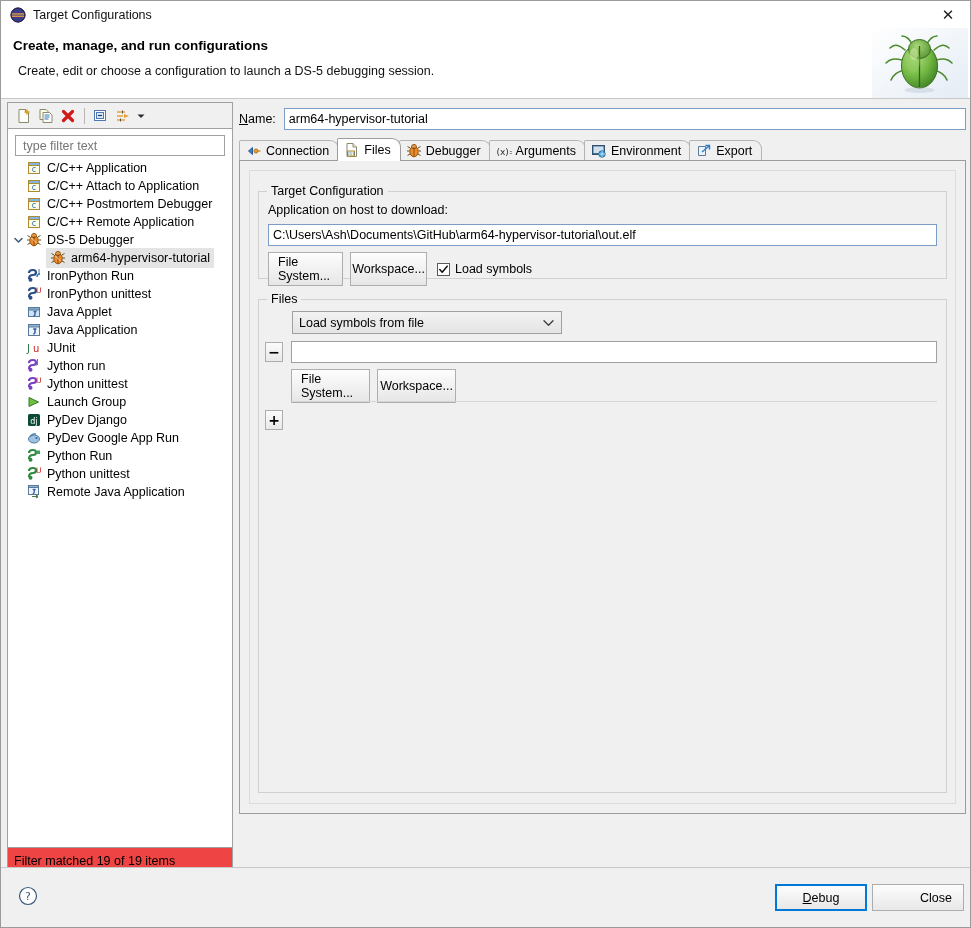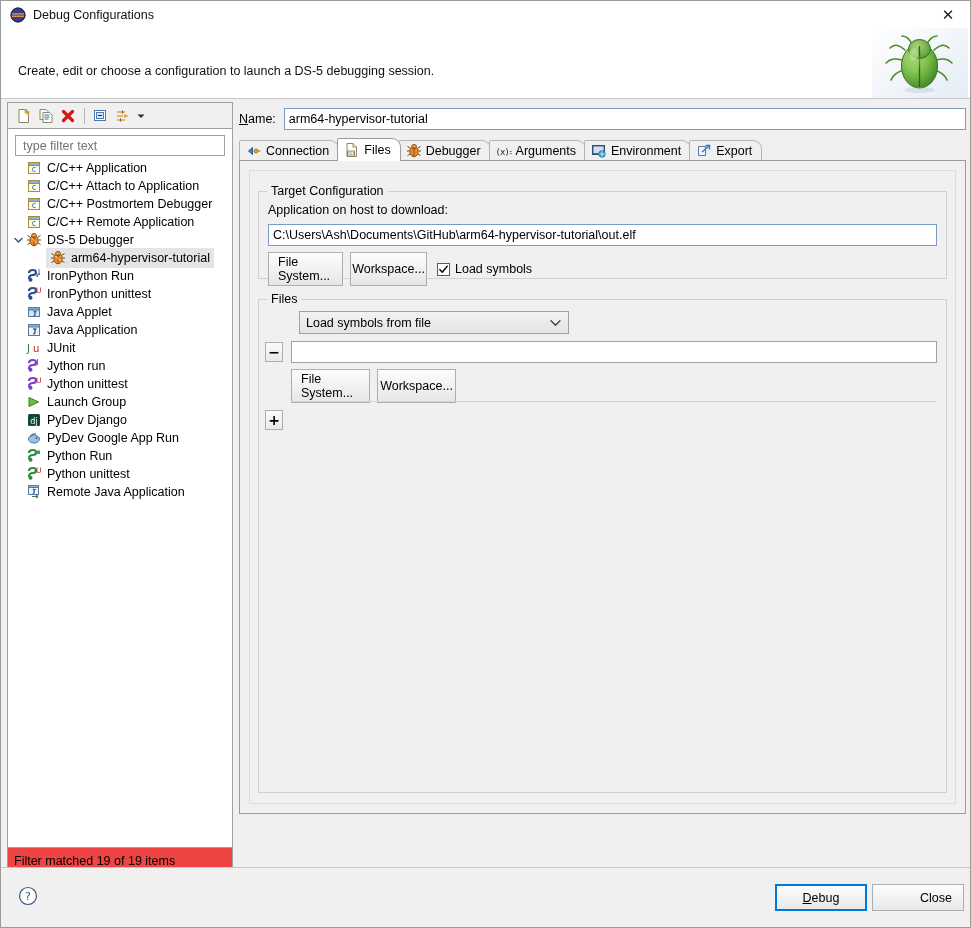--- a/index.html
+++ b/index.html
@@ -319,25 +319,26 @@
 
   <div class="titlebar">
     <span class="titlebar-icon">
       <svg width="16" height="16" viewBox="0 0 16 16">
         <circle cx="8" cy="8" r="7" fill="#3c3c8c" stroke="#20204f" stroke-width="1"></circle>
         <path d="M1.6 6.3 H14.4 V7.6 H1.6 Z" fill="#e8a13a"></path>
         <path d="M1.6 8.6 H14.4 V9.9 H1.6 Z" fill="#e8a13a"></path>
         <circle cx="8" cy="8" r="7" fill="none" stroke="#26264f" stroke-width="1"></circle>
       </svg>
     </span>
-    <span class="titlebar-title">Debug Configurations</span>
+    <span class="titlebar-title">Target Configurations</span>
     <div class="titlebar-close">✕</div>
   </div>
 
   <div class="header">
+    <div class="header-title">Create, manage, and run configurations</div>
     <div class="header-sub">Create, edit or choose a configuration to launch a DS-5 debugging session.</div>
     <div class="header-bug">
       <svg width="96" height="70" viewBox="0 0 96 70">
         <defs>
           <linearGradient id="bgfade" x1="0" y1="0" x2="1" y2="1">
             <stop offset="0%" stop-color="#ffffff"></stop>
             <stop offset="100%" stop-color="#e4ecf5"></stop>
           </linearGradient>
           <radialGradient id="bodyg" cx="0.35" cy="0.3" r="0.8">
             <stop offset="0%" stop-color="#b9e08a"></stop>
@@ -788,21 +789,21 @@
                     </svg>
                 </span>
                 <span class="field-label">Load symbols</span>
               </div>
             </div>
           </div>
 
           <div class="groupbox" style="left:8px; top:128px; right:8px; bottom:10px;">
             <span class="gb-title">Files</span>
 
-            <div style="position:absolute; left:40px; top:11px; width:270px;">
+            <div style="position:absolute; left:33px; top:11px; width:270px;">
               <div class="combo">
                 <span>Load symbols from file</span>
                 <span class="caret">
                   <svg width="11" height="8" viewBox="0 0 11 8">
                       <path d="M1 1.8 L5.5 6.2 L10 1.8" fill="none" stroke="#3c3c3c" stroke-width="1.3" stroke-linecap="round" stroke-linejoin="round"></path>
                     </svg>
                 </span>
               </div>
             </div>
 

